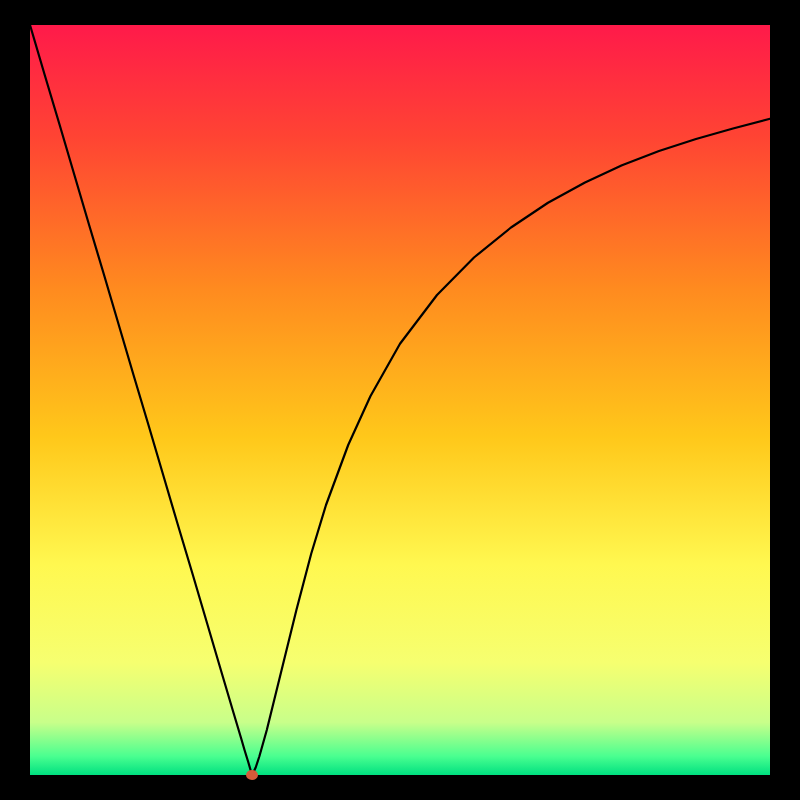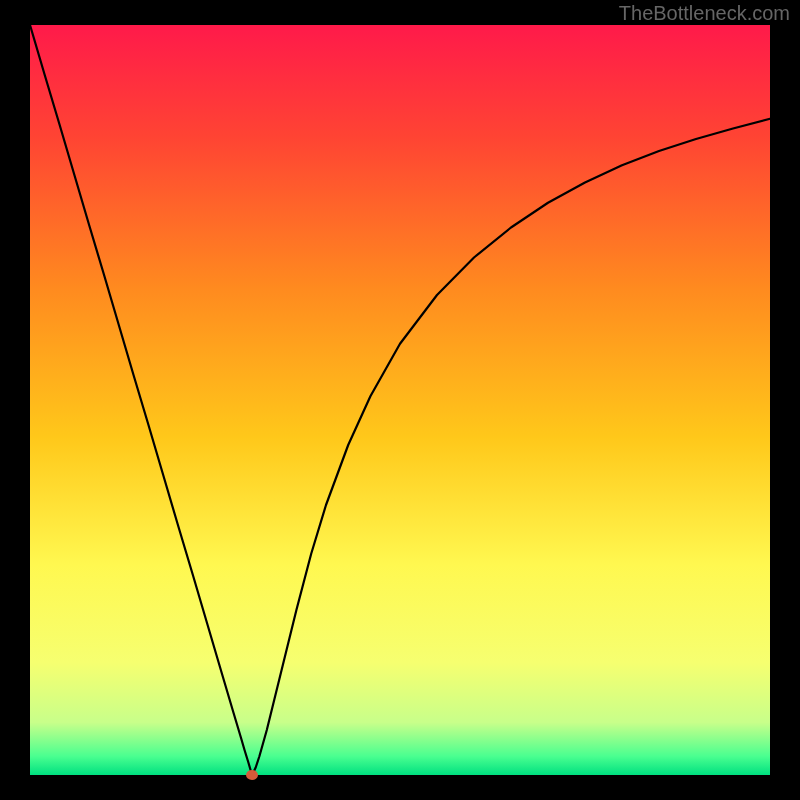--- a/index.html
+++ b/index.html
@@ -29,21 +29,20 @@
     z-index: 10;
   }
   svg {
     display: block;
   }
 </style>
 </head>
 <body>
 
 <div class="frame">
-  <div class="watermark">TheBottleneck.com</div>
 
   <svg width="800" height="800" viewBox="0 0 800 800">
     <defs>
       <linearGradient id="bg-grad" x1="0" y1="0" x2="0" y2="1">
           <stop offset="0%" stop-color="#ff1a4a"></stop>
           <stop offset="15%" stop-color="#ff4433"></stop>
           <stop offset="35%" stop-color="#ff8a1f"></stop>
           <stop offset="55.00000000000001%" stop-color="#ffc81a"></stop>
           <stop offset="72%" stop-color="#fff850"></stop>
           <stop offset="85%" stop-color="#f6ff70"></stop>

